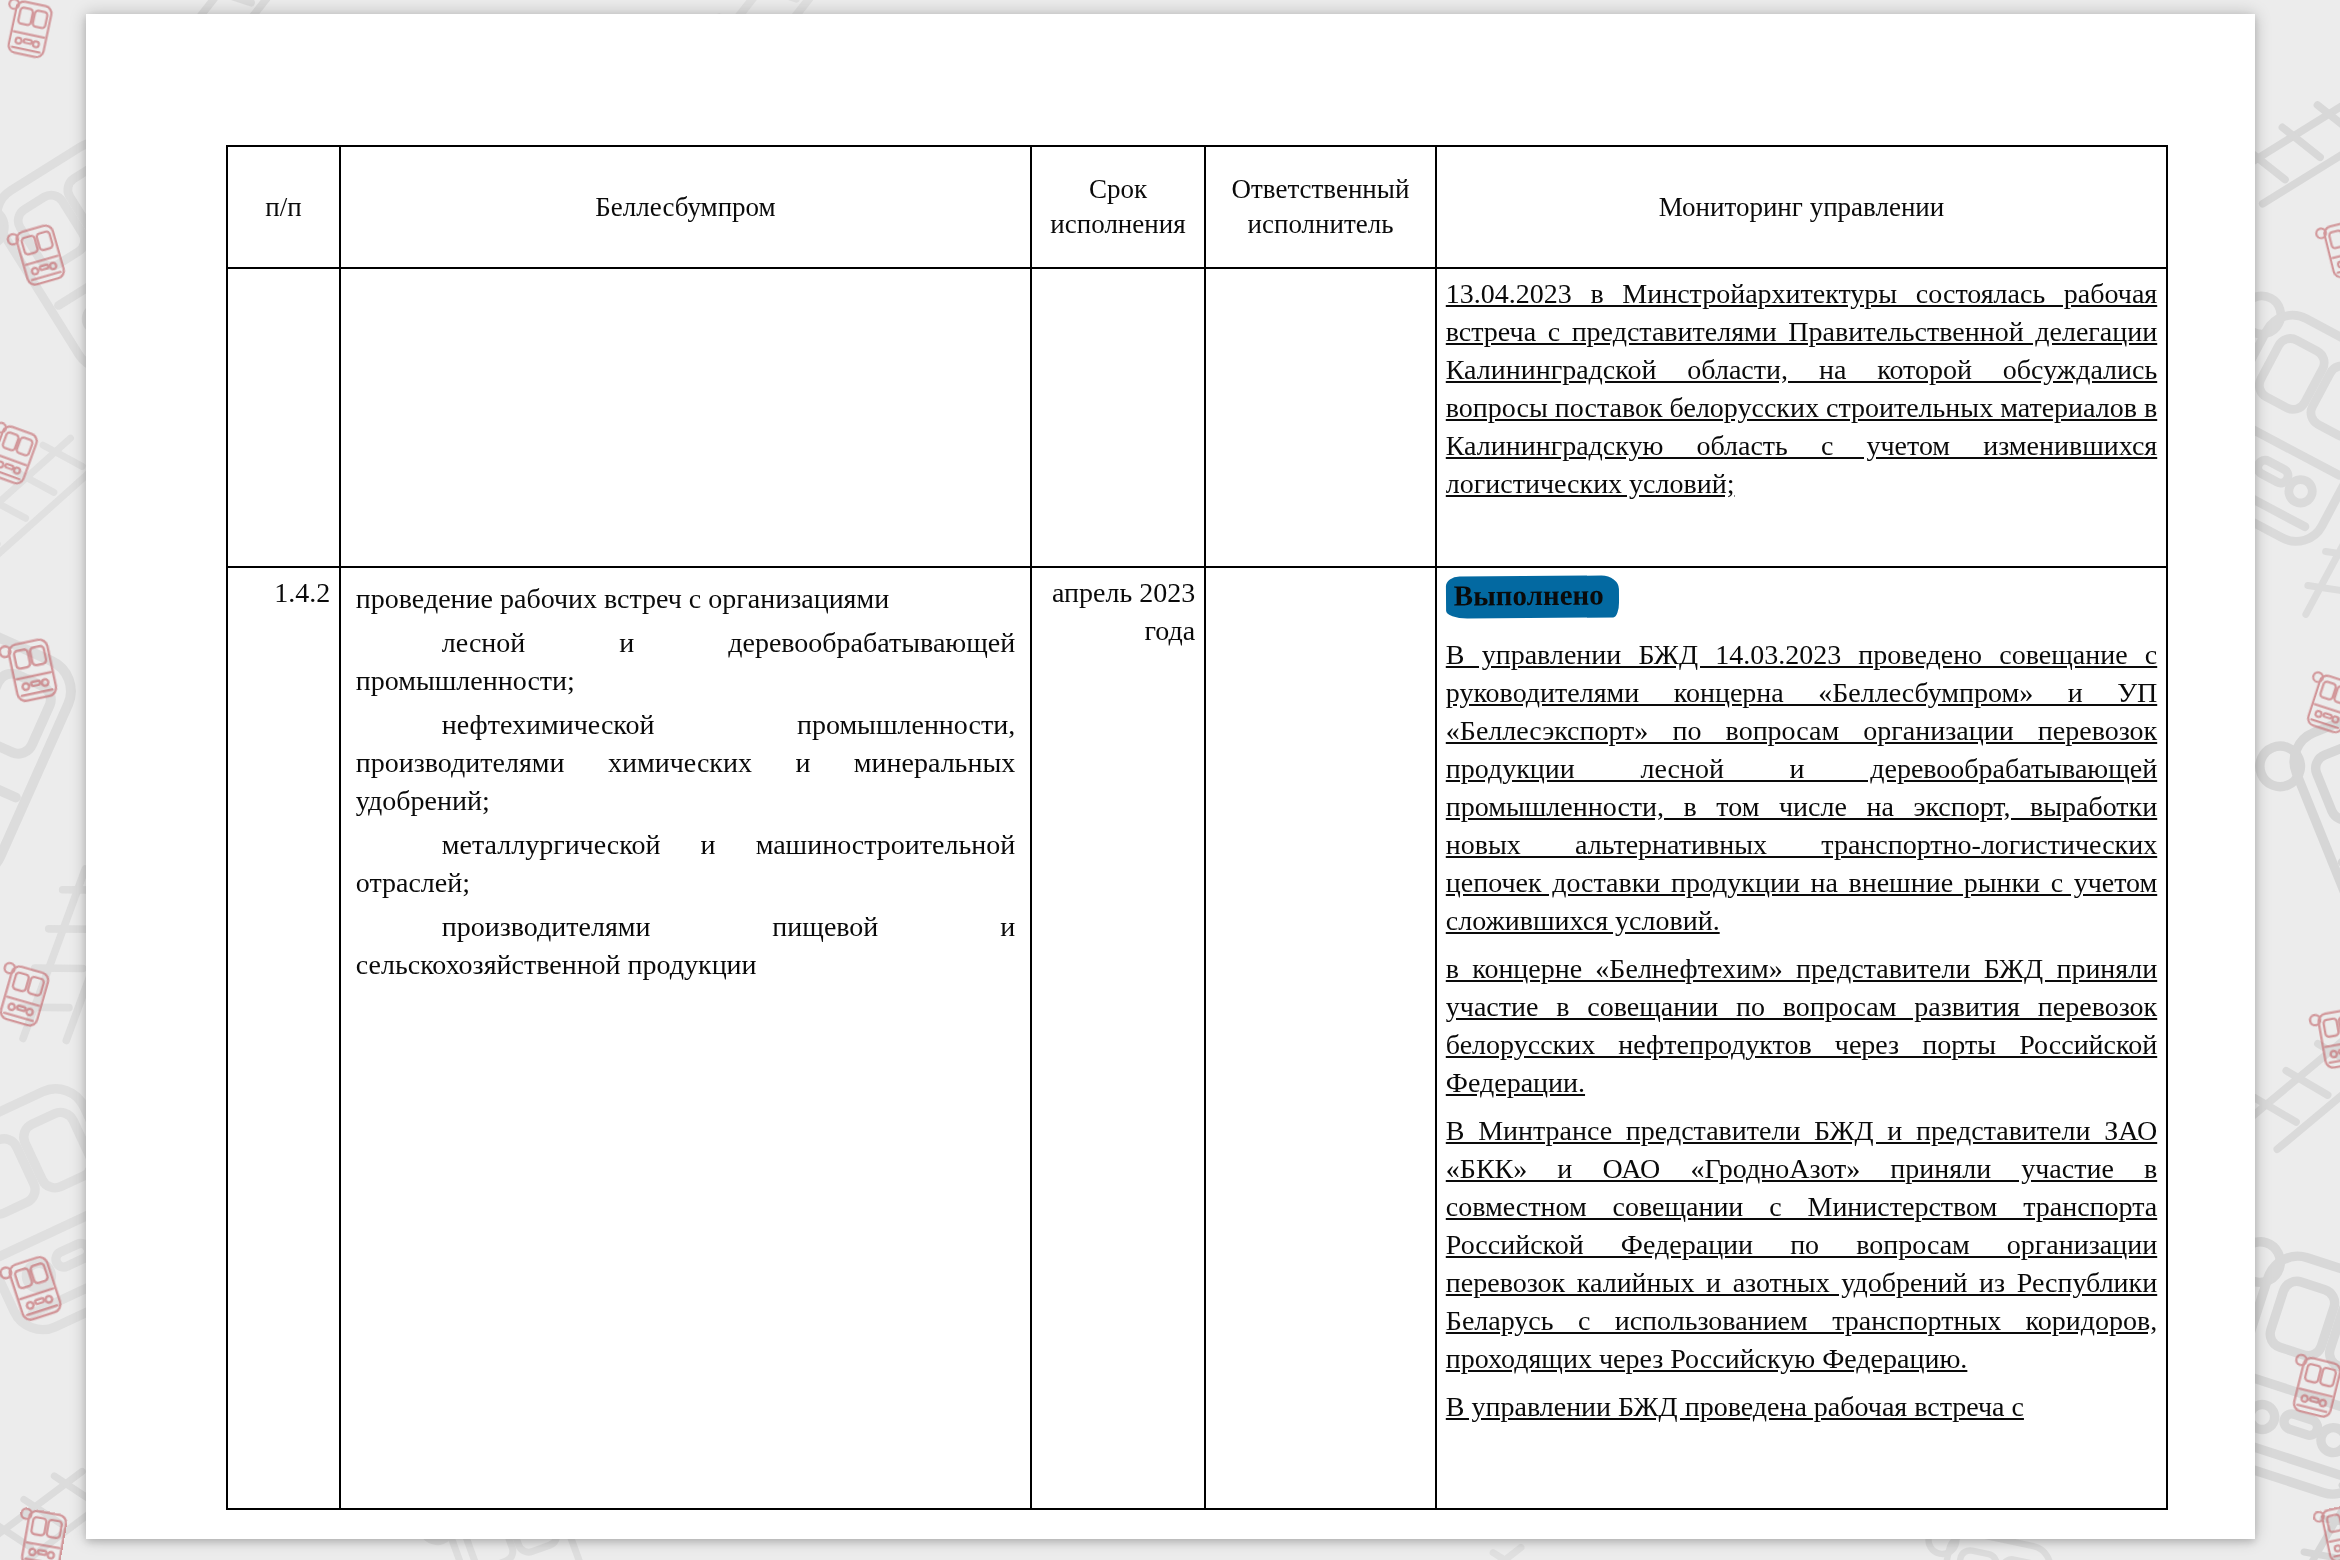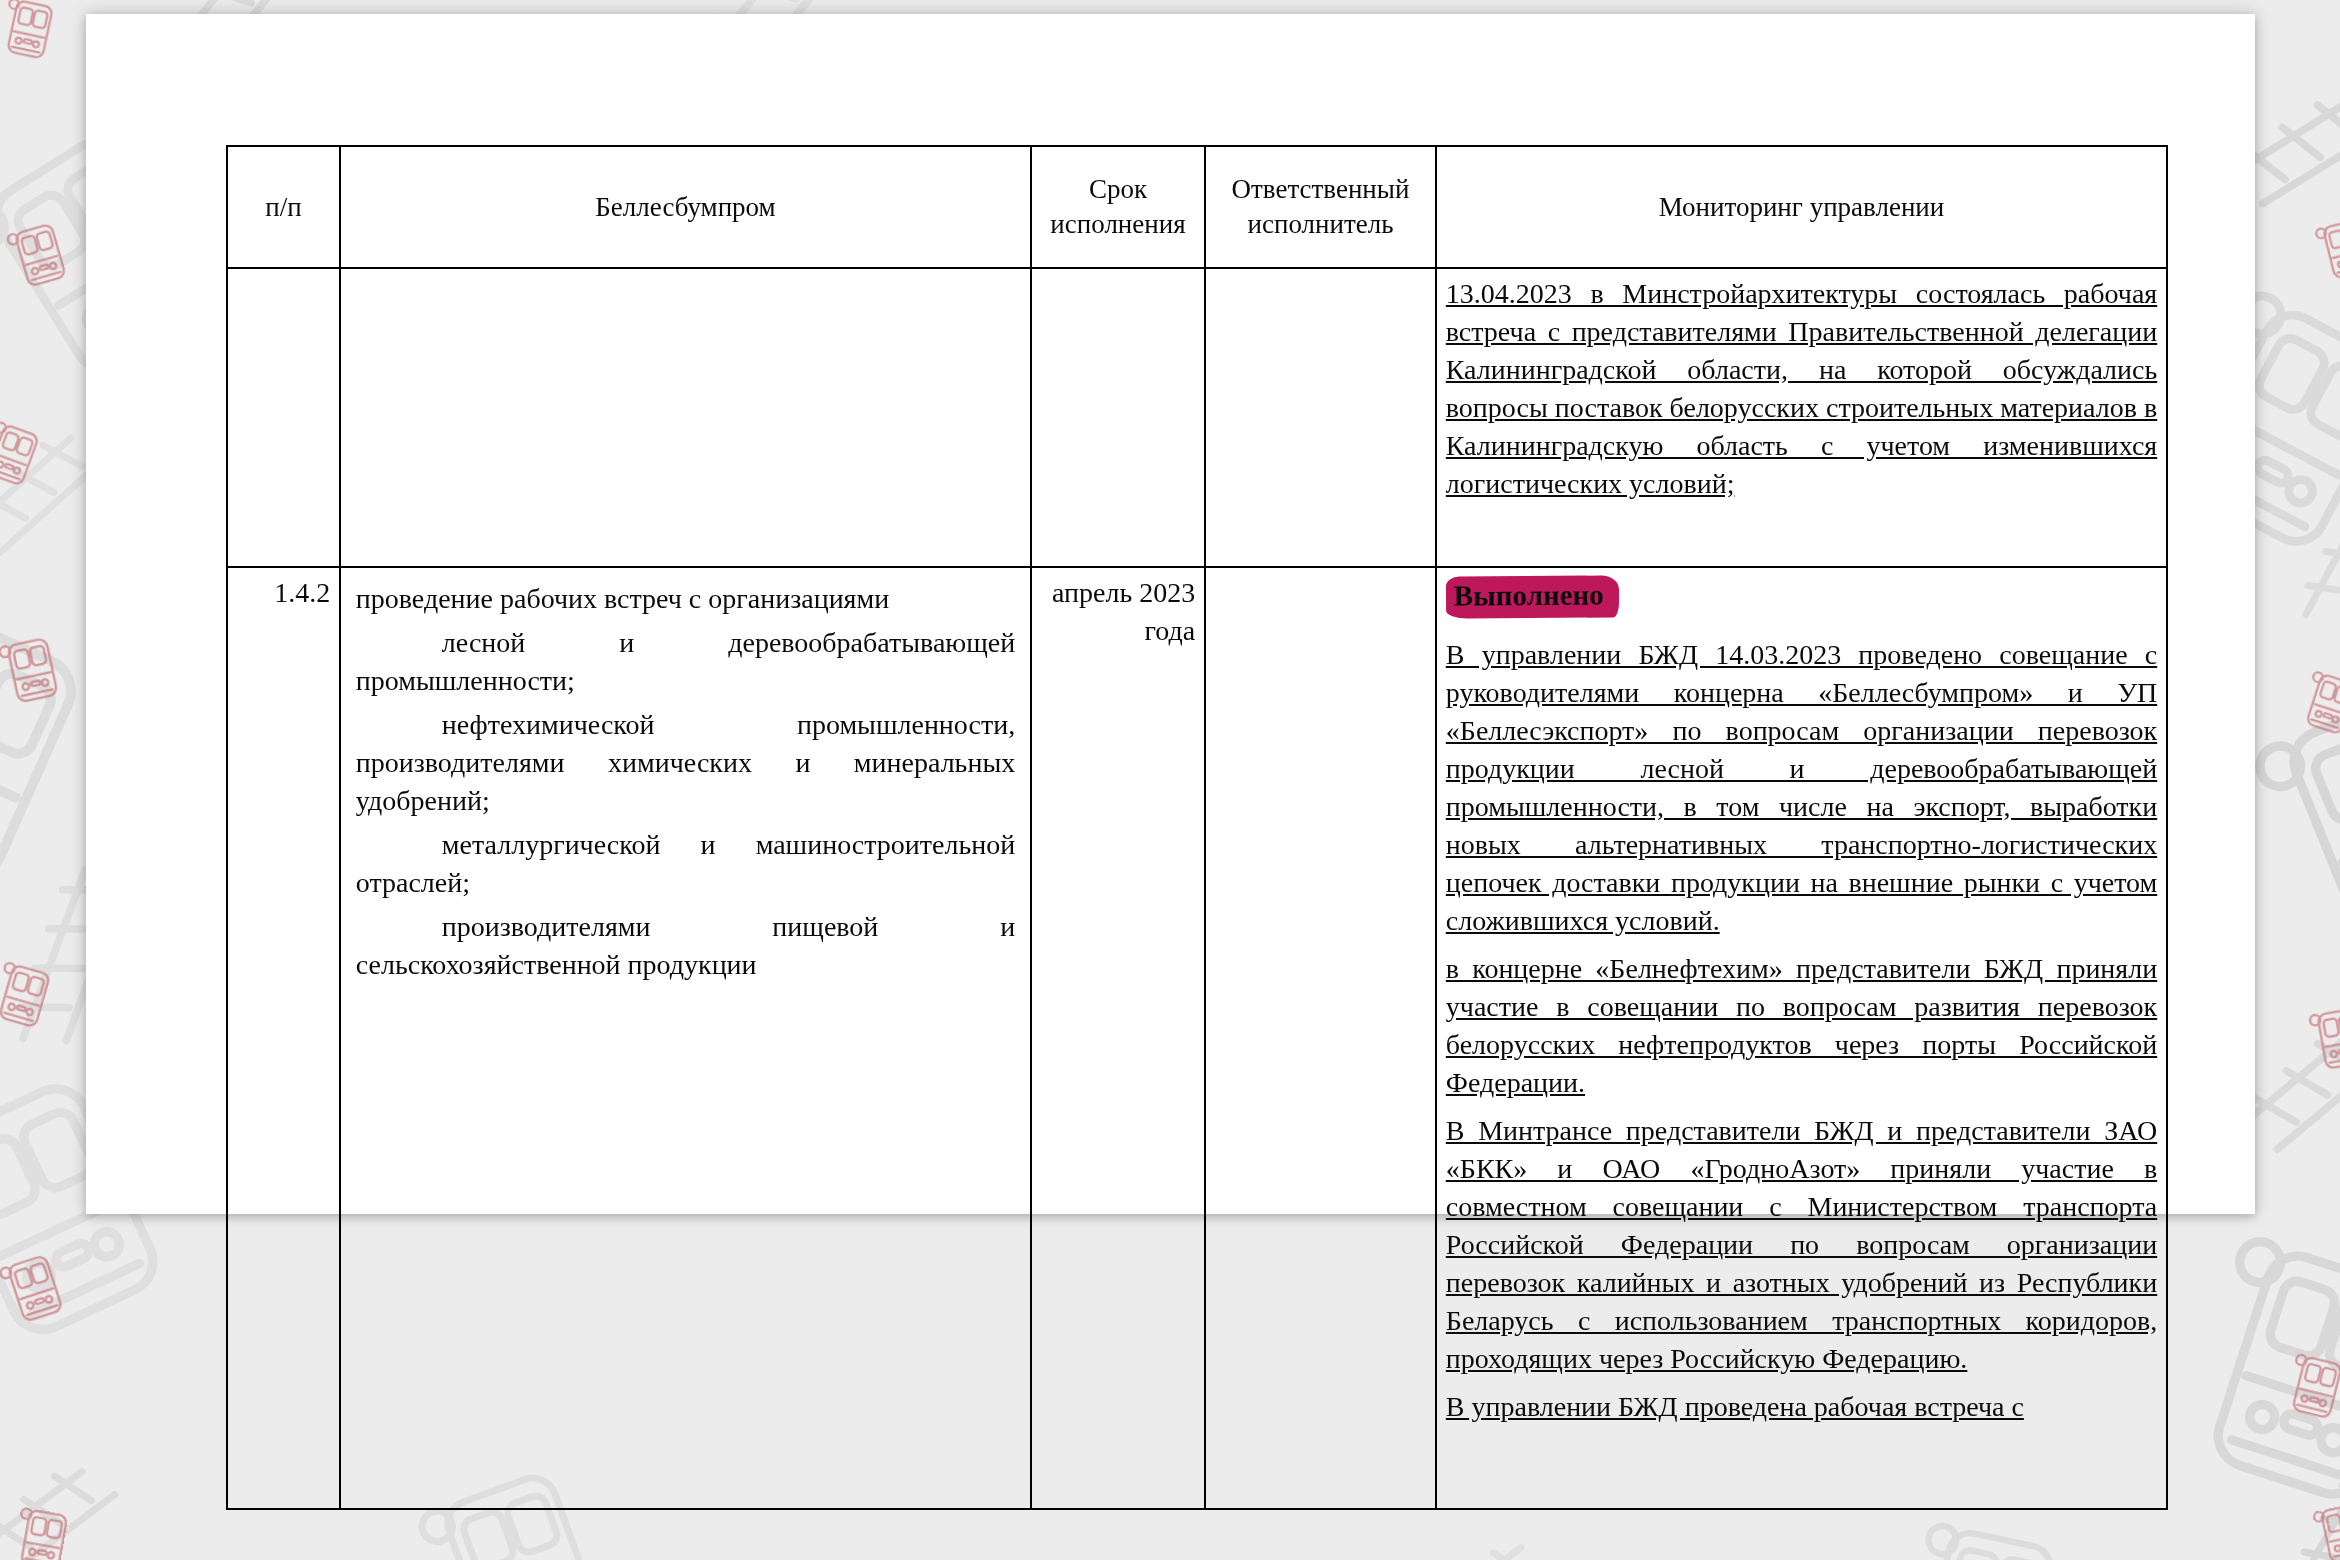--- a/index.html
+++ b/index.html
@@ -12,21 +12,21 @@
     color: #0a0a0a;
   }
   .bg-pattern {
     position: absolute; inset: 0;
     width: 2341px; height: 1560px;
     pointer-events: none;
   }
   .page {
     position: absolute;
     left: 86px; top: 13.7px;
-    width: 2169px; height: 1200px;
+    width: 2169px; height: 1525px;
     background: #ffffff;
     box-shadow: 0 0 15.6px rgba(0,0,0,0.22), 0 2.9px 7.8px rgba(0,0,0,0.15);
   }
   table.doc-table {
     position: absolute;
     left: 140px; top: 131px;
     border-collapse: collapse;
     table-layout: fixed;
     width: 1941px;
   }
@@ -64,21 +64,21 @@
     text-decoration: underline;
   }
   .cell-monitoring p + p { margin-top: 10px; }
   .status-badge {
     display: inline-block;
     font-weight: bold;
     font-size: 29px;
     line-height: 33px;
     padding: 2.9px 15.6px 5.9px 7.8px;
     margin: 2px 0 3.9px 0;
-    background: #be185d;
+    background: #0369a1;
     border-radius: 13.7px 17.6px 5.9px 21.5px / 9.8px 13.7px 15.6px 7.8px;
     transform: rotate(-0.4deg);
   }
   .status-wrap { margin-bottom: 13.7px; }
 </style>
 </head>
 <body>
 
 <svg class="bg-pattern" xmlns="http://www.w3.org/2000/svg" viewBox="0 0 2400 1600" width="2341" height="1560">
   <defs>

